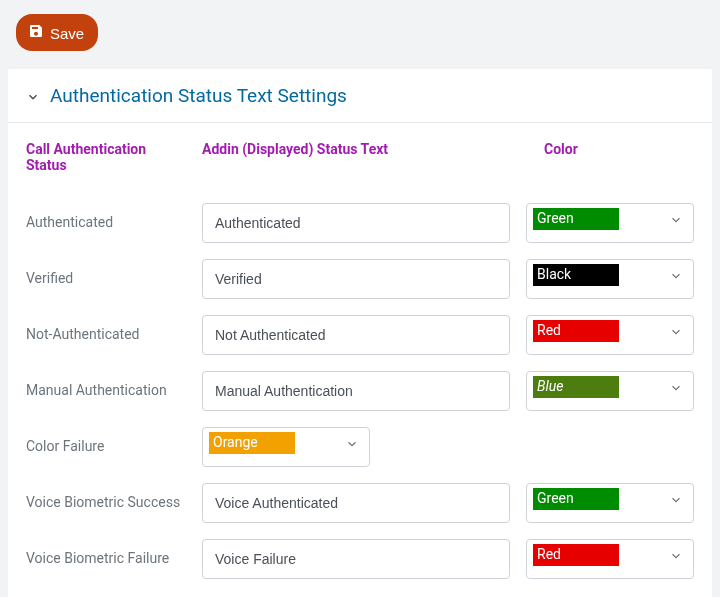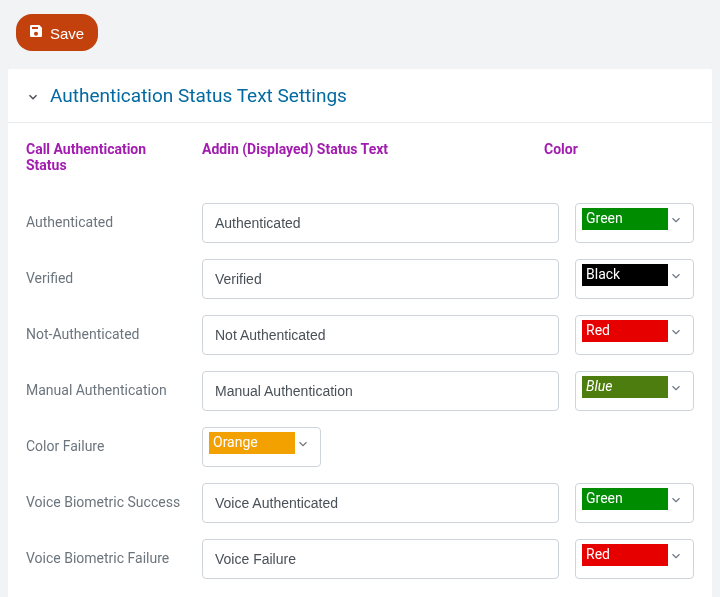--- a/index.html
+++ b/index.html
@@ -83,21 +83,21 @@
     flex: 1;
     height: 40px;
     border: 1px solid #ced4da;
     border-radius: 4px;
     padding: 0 12px;
     font-size: 14px;
     color: #495057;
     background: #fff;
   }
   .row .color-select {
-    width: 119px;
+    width: 168px;
     height: 40px;
     border: 1px solid #ced4da;
     border-radius: 4px;
     display: flex;
     align-items: center;
     justify-content: space-between;
     padding: 0 10px 8px 6px;
     cursor: pointer;
     background: #fff;
   }

